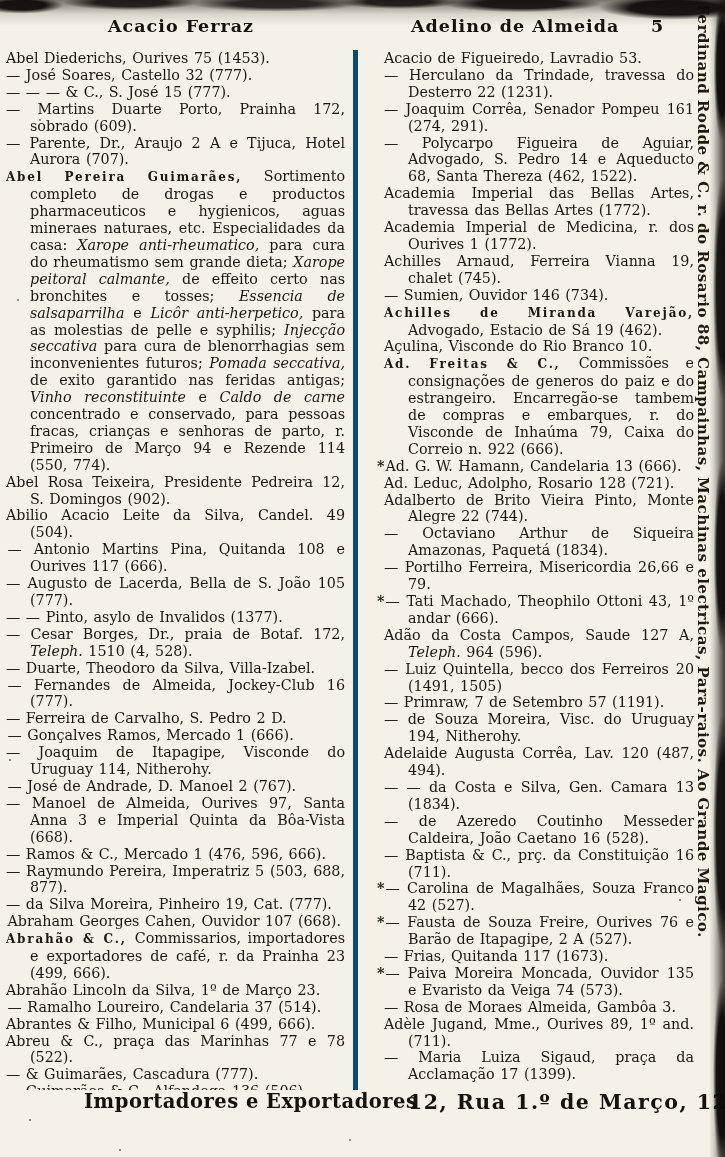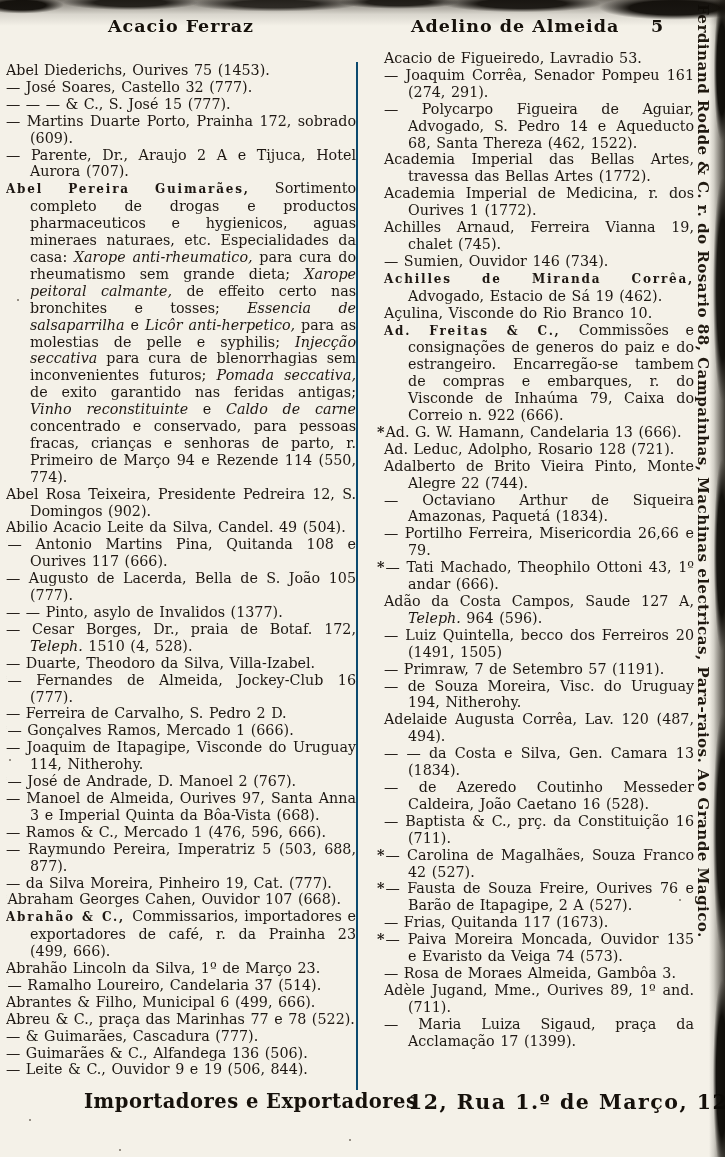--- a/index.html
+++ b/index.html
@@ -50,21 +50,21 @@
   }
   .header .h-left{position:absolute;left:108px;}
   .header .h-right{position:absolute;left:411px;}
   .header .h-page{position:absolute;left:651px;}
   
   .columns{
     position:absolute;top:50px;left:6px;width:688px;height:1040px;z-index:2;
     display:flex;overflow:hidden;
   }
   .col{overflow:hidden;}
-  .col-left{width:352px;border-right:2px solid #0c4a6e;padding-right:0;box-sizing:border-box;margin-top:12px;}
+  .col-left{width:352px;border-right:5px solid #0c4a6e;padding-right:8px;box-sizing:border-box;}
   .col-right{width:336px;padding-left:26px;box-sizing:border-box;}
   .entry{
     margin:0;padding-left:24px;text-indent:-24px;
     text-align:justify;font-size:14.3px;line-height:16.9px;
     word-spacing:1px;color:#1d1712;
   }
   .entry.star{text-indent:-31px;}
   .entry .ast{font-weight:bold;padding-right:1px;}
   .entry .lead{
     font-weight:bold;font-size:12px;letter-spacing:1.8px;
@@ -129,27 +129,28 @@
       <p class="entry">Abrahão Lincoln da Silva, 1º de Março 23.</p>
       <p class="entry star"><span class="ast">*</span>— Ramalho Loureiro, Candelaria 37 (514).</p>
       <p class="entry">Abrantes &amp; Filho, Municipal 6 (499, 666).</p>
       <p class="entry">Abreu &amp; C., praça das Marinhas 77 e 78 (522).</p>
       <p class="entry">— &amp; Guimarães, Cascadura (777).</p>
       <p class="entry">— Guimarães &amp; C., Alfandega 136 (506).</p>
       <p class="entry">— Leite &amp; C., Ouvidor 9 e 19 (506, 844).</p>
     </div>
   <div class="col col-right" id="col-right">
       <p class="entry">Acacio de Figueiredo, Lavradio 53.</p>
+      <p class="entry">— Herculano da Trindade, travessa do Desterro 22 (1231).</p>
       <p class="entry">— Joaquim Corrêa, Senador Pompeu 161 (274, 291).</p>
       <p class="entry">— Polycarpo Figueira de Aguiar, Advogado, S. Pedro 14 e Aqueducto 68, Santa Thereza (462, 1522).</p>
       <p class="entry">Academia Imperial das Bellas Artes, travessa das Bellas Artes (1772).</p>
       <p class="entry">Academia Imperial de Medicina, r. dos Ourives 1 (1772).</p>
       <p class="entry">Achilles Arnaud, Ferreira Vianna 19, chalet (745).</p>
       <p class="entry">— Sumien, Ouvidor 146 (734).</p>
-      <p class="entry"><b class="lead">Achilles de Miranda Corrêa, </b>Advogado, Estacio de Sá 19 (462).</p>
+      <p class="entry"><b class="lead">Achilles de Miranda Varejão, </b>Advogado, Estacio de Sá 19 (462).</p>
       <p class="entry">Açulina, Visconde do Rio Branco 10.</p>
       <p class="entry"><b class="lead">Ad. Freitas &amp; C., </b>Commissões e consignações de generos do paiz e do estrangeiro. Encarregão-se tambem de compras e embarques, r. do Visconde de Inhaúma 79, Caixa do Correio n. 922 (666).</p>
       <p class="entry star"><span class="ast">*</span>Ad. G. W. Hamann, Candelaria 13 (666).</p>
       <p class="entry">Ad. Leduc, Adolpho, Rosario 128 (721).</p>
       <p class="entry">Adalberto de Brito Vieira Pinto, Monte Alegre 22 (744).</p>
       <p class="entry">— Octaviano Arthur de Siqueira Amazonas, Paquetá (1834).</p>
       <p class="entry">— Portilho Ferreira, Misericordia 26,66 e 79.</p>
       <p class="entry star"><span class="ast">*</span>— Tati Machado, Theophilo Ottoni 43, 1º andar (666).</p>
       <p class="entry">Adão da Costa Campos, Saude 127 A, <i>Teleph.</i> 964 (596).</p>
       <p class="entry">— Luiz Quintella, becco dos Ferreiros 20 (1491, 1505)</p>

